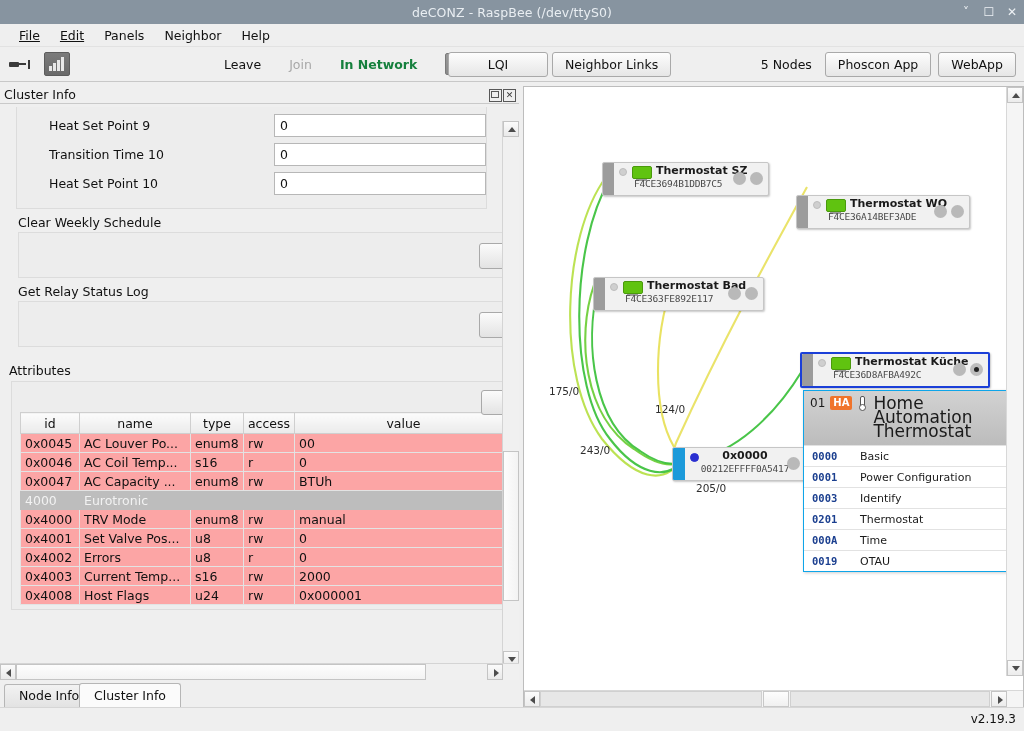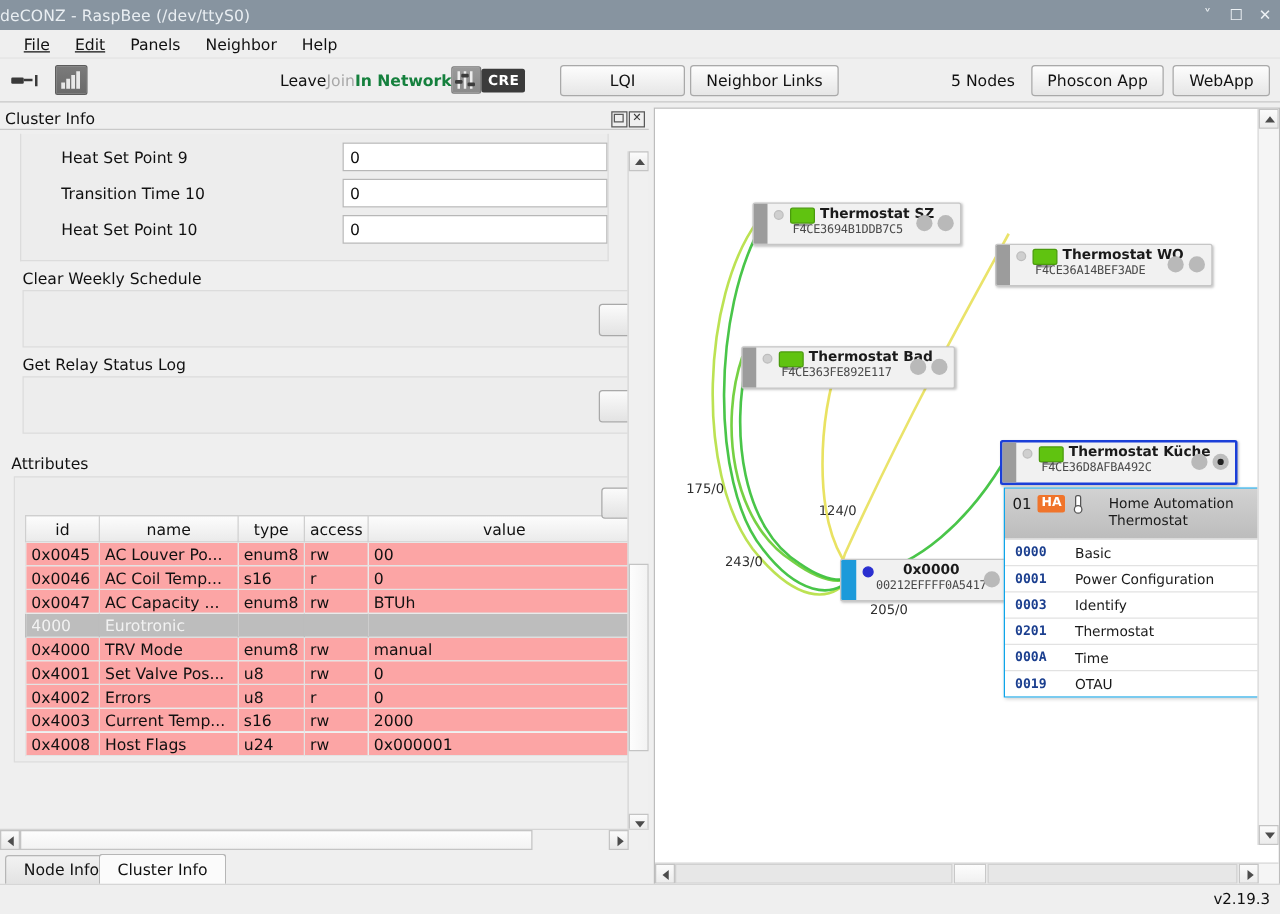--- a/index.html
+++ b/index.html
@@ -7,21 +7,21 @@
     width:1024px;height:731px;overflow:hidden;
     font-family:"DejaVu Sans","Liberation Sans",sans-serif;
     font-size:12px;color:#1a1a1a;background:#efefef;
     -webkit-font-smoothing:antialiased;
   }
   .app{position:relative;width:1024px;height:731px;}
 
   
   .titlebar{
     height:24px;background:#8794a0;display:flex;align-items:center;
-    position:relative;
+    justify-content:center;position:relative;
   }
   .titlebar .tt{color:#e9eef2;font-size:12.5px;letter-spacing:.1px;}
   .winbtns{position:absolute;right:6px;top:0;height:24px;display:flex;align-items:center;gap:11px;}
   .winbtns span{color:#eef2f5;font-size:12px;line-height:1;display:block;width:12px;text-align:center;}
 
   
   .menubar{
     height:22px;background:#efefef;display:flex;align-items:center;
     padding-left:9px;gap:0;border-bottom:1px solid #e2e2e2;
   }
@@ -41,21 +41,21 @@
   .chart-ico{
     width:24px;height:22px;background:linear-gradient(#7b7b7b,#6a6a6a);
     border:1px solid #5c5c5c;border-radius:2px;position:relative;overflow:hidden;
   }
   .chart-ico b{position:absolute;bottom:4px;width:3px;background:#e8e8e8;display:block;}
   .chart-ico b:nth-child(1){left:4px;height:5px;}
   .chart-ico b:nth-child(2){left:8px;height:8px;}
   .chart-ico b:nth-child(3){left:12px;height:11px;}
   .chart-ico b:nth-child(4){left:16px;height:14px;}
 
-  .tb-mid{position:absolute;left:224px;display:flex;align-items:center;gap:0;}
+  .tb-mid{position:absolute;left:224px;display:flex;align-items:center;gap:28px;}
   .lbl-leave{font-size:12.5px;color:#111;}
   .lbl-join{font-size:12.5px;color:#a8a8a8;}
   .lbl-innet{font-size:12.5px;color:#15803d;font-weight:600;}
   .slider-ico{
     width:22px;height:20px;background:linear-gradient(#9a9a9a,#8a8a8a);
     border:1px solid #7a7a7a;border-radius:2px;position:relative;
   }
   .slider-ico i{position:absolute;top:3px;width:2px;height:14px;background:#ededed;}
   .slider-ico i:nth-child(1){left:4px;}
   .slider-ico i:nth-child(2){left:9px;}
@@ -261,21 +261,21 @@
   .clhead{
     background:linear-gradient(#d2d2d2,#bcbcbc);padding:5px 6px 7px 6px;display:flex;gap:5px;align-items:flex-start;
   }
   .clhead .ep-num{font-size:12px;color:#1a1a1a;}
   .ha-badge{
     background:#f0742b;color:#fff;font-size:10px;font-weight:700;padding:1px 3px;border-radius:2px;line-height:12px;
   }
   .therm-ico{width:8px;height:15px;position:relative;margin-left:1px;}
   .therm-ico:before{content:"";position:absolute;left:2px;top:0;width:3px;height:9px;border:1px solid #555;border-radius:2px 2px 0 0;background:#fff;}
   .therm-ico:after{content:"";position:absolute;left:1px;top:8px;width:5px;height:5px;border:1px solid #555;border-radius:50%;background:#fff;}
-  .clhead .cl-title{font-size:11px;color:#1a1a1a;line-height:14px;margin-left:18px;}
+  .clhead .cl-title{font-size:17px;color:#1a1a1a;line-height:14px;margin-left:6px;}
   .clrow{display:flex;border-top:1px solid #e2e2e2;height:20px;align-items:center;background:#fff;}
   .clrow .cid{
     width:48px;padding-left:8px;font-size:10.5px;font-weight:700;color:#1b3f8f;
     font-family:"DejaVu Sans Mono","Liberation Mono",monospace;
   }
   .clrow .cnm{font-size:11px;color:#1a1a1a;}
 
   
   .statusbar{
     position:absolute;left:0;bottom:0;width:1024px;height:23px;background:#efefef;

